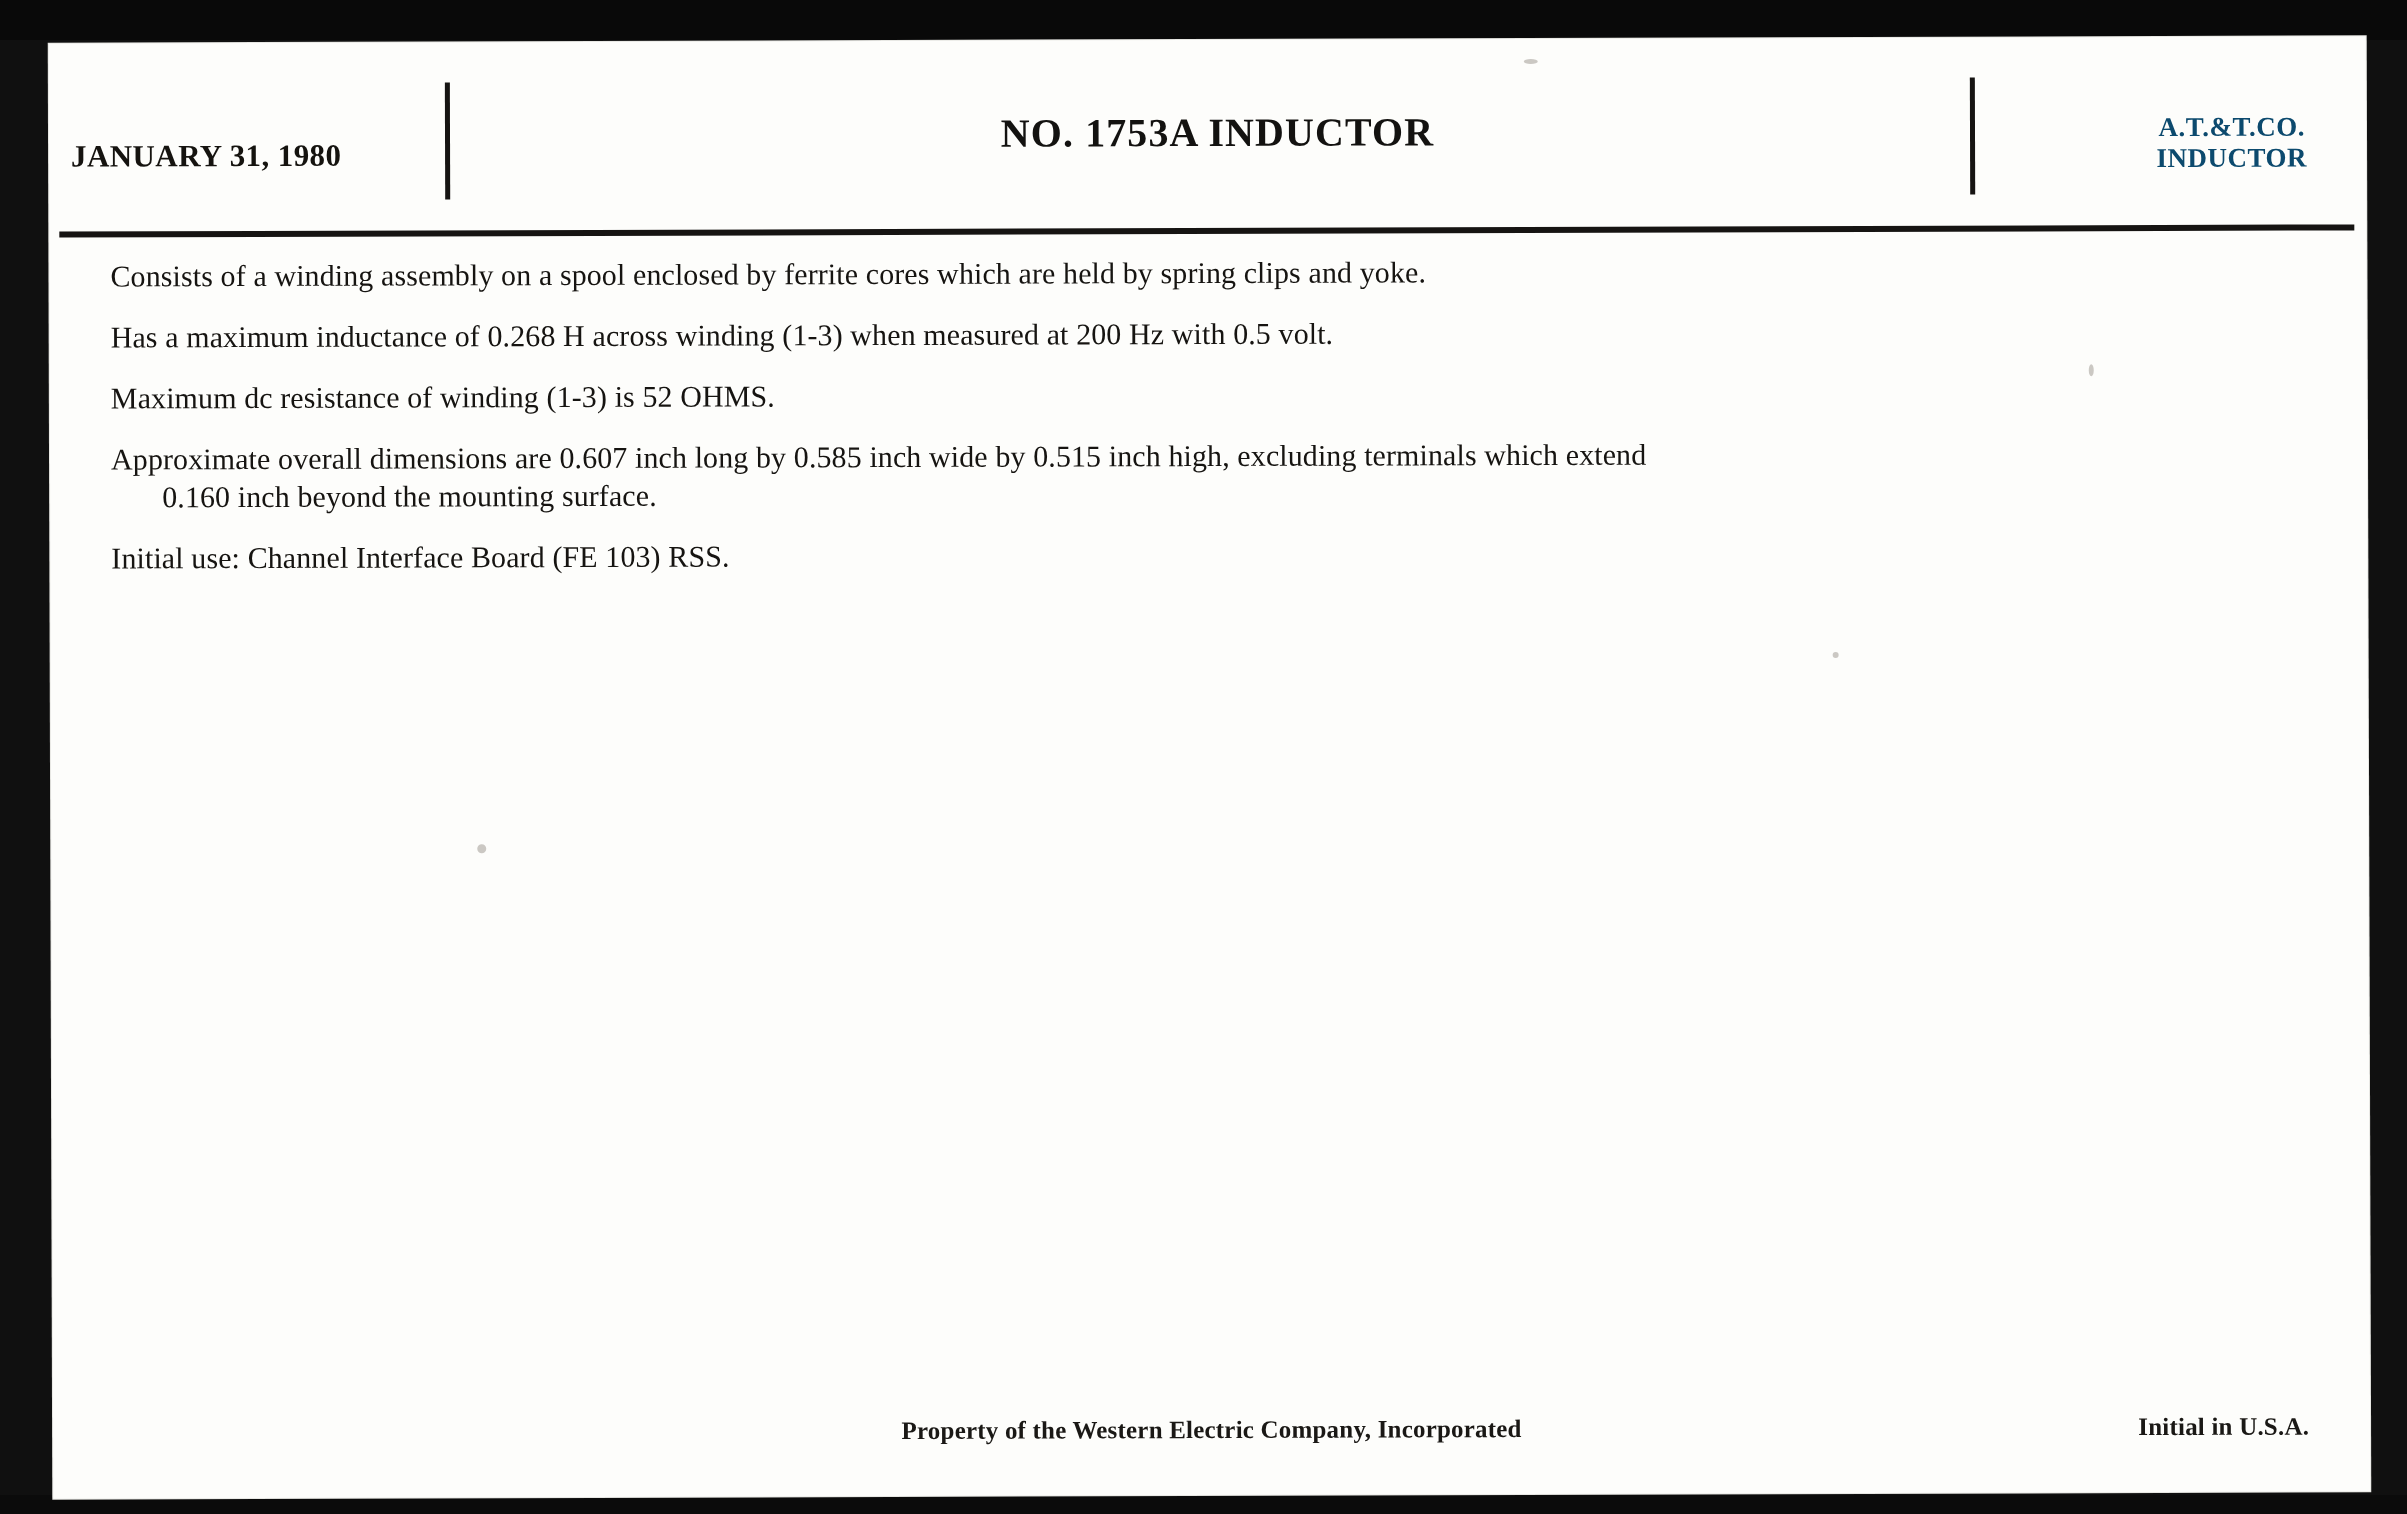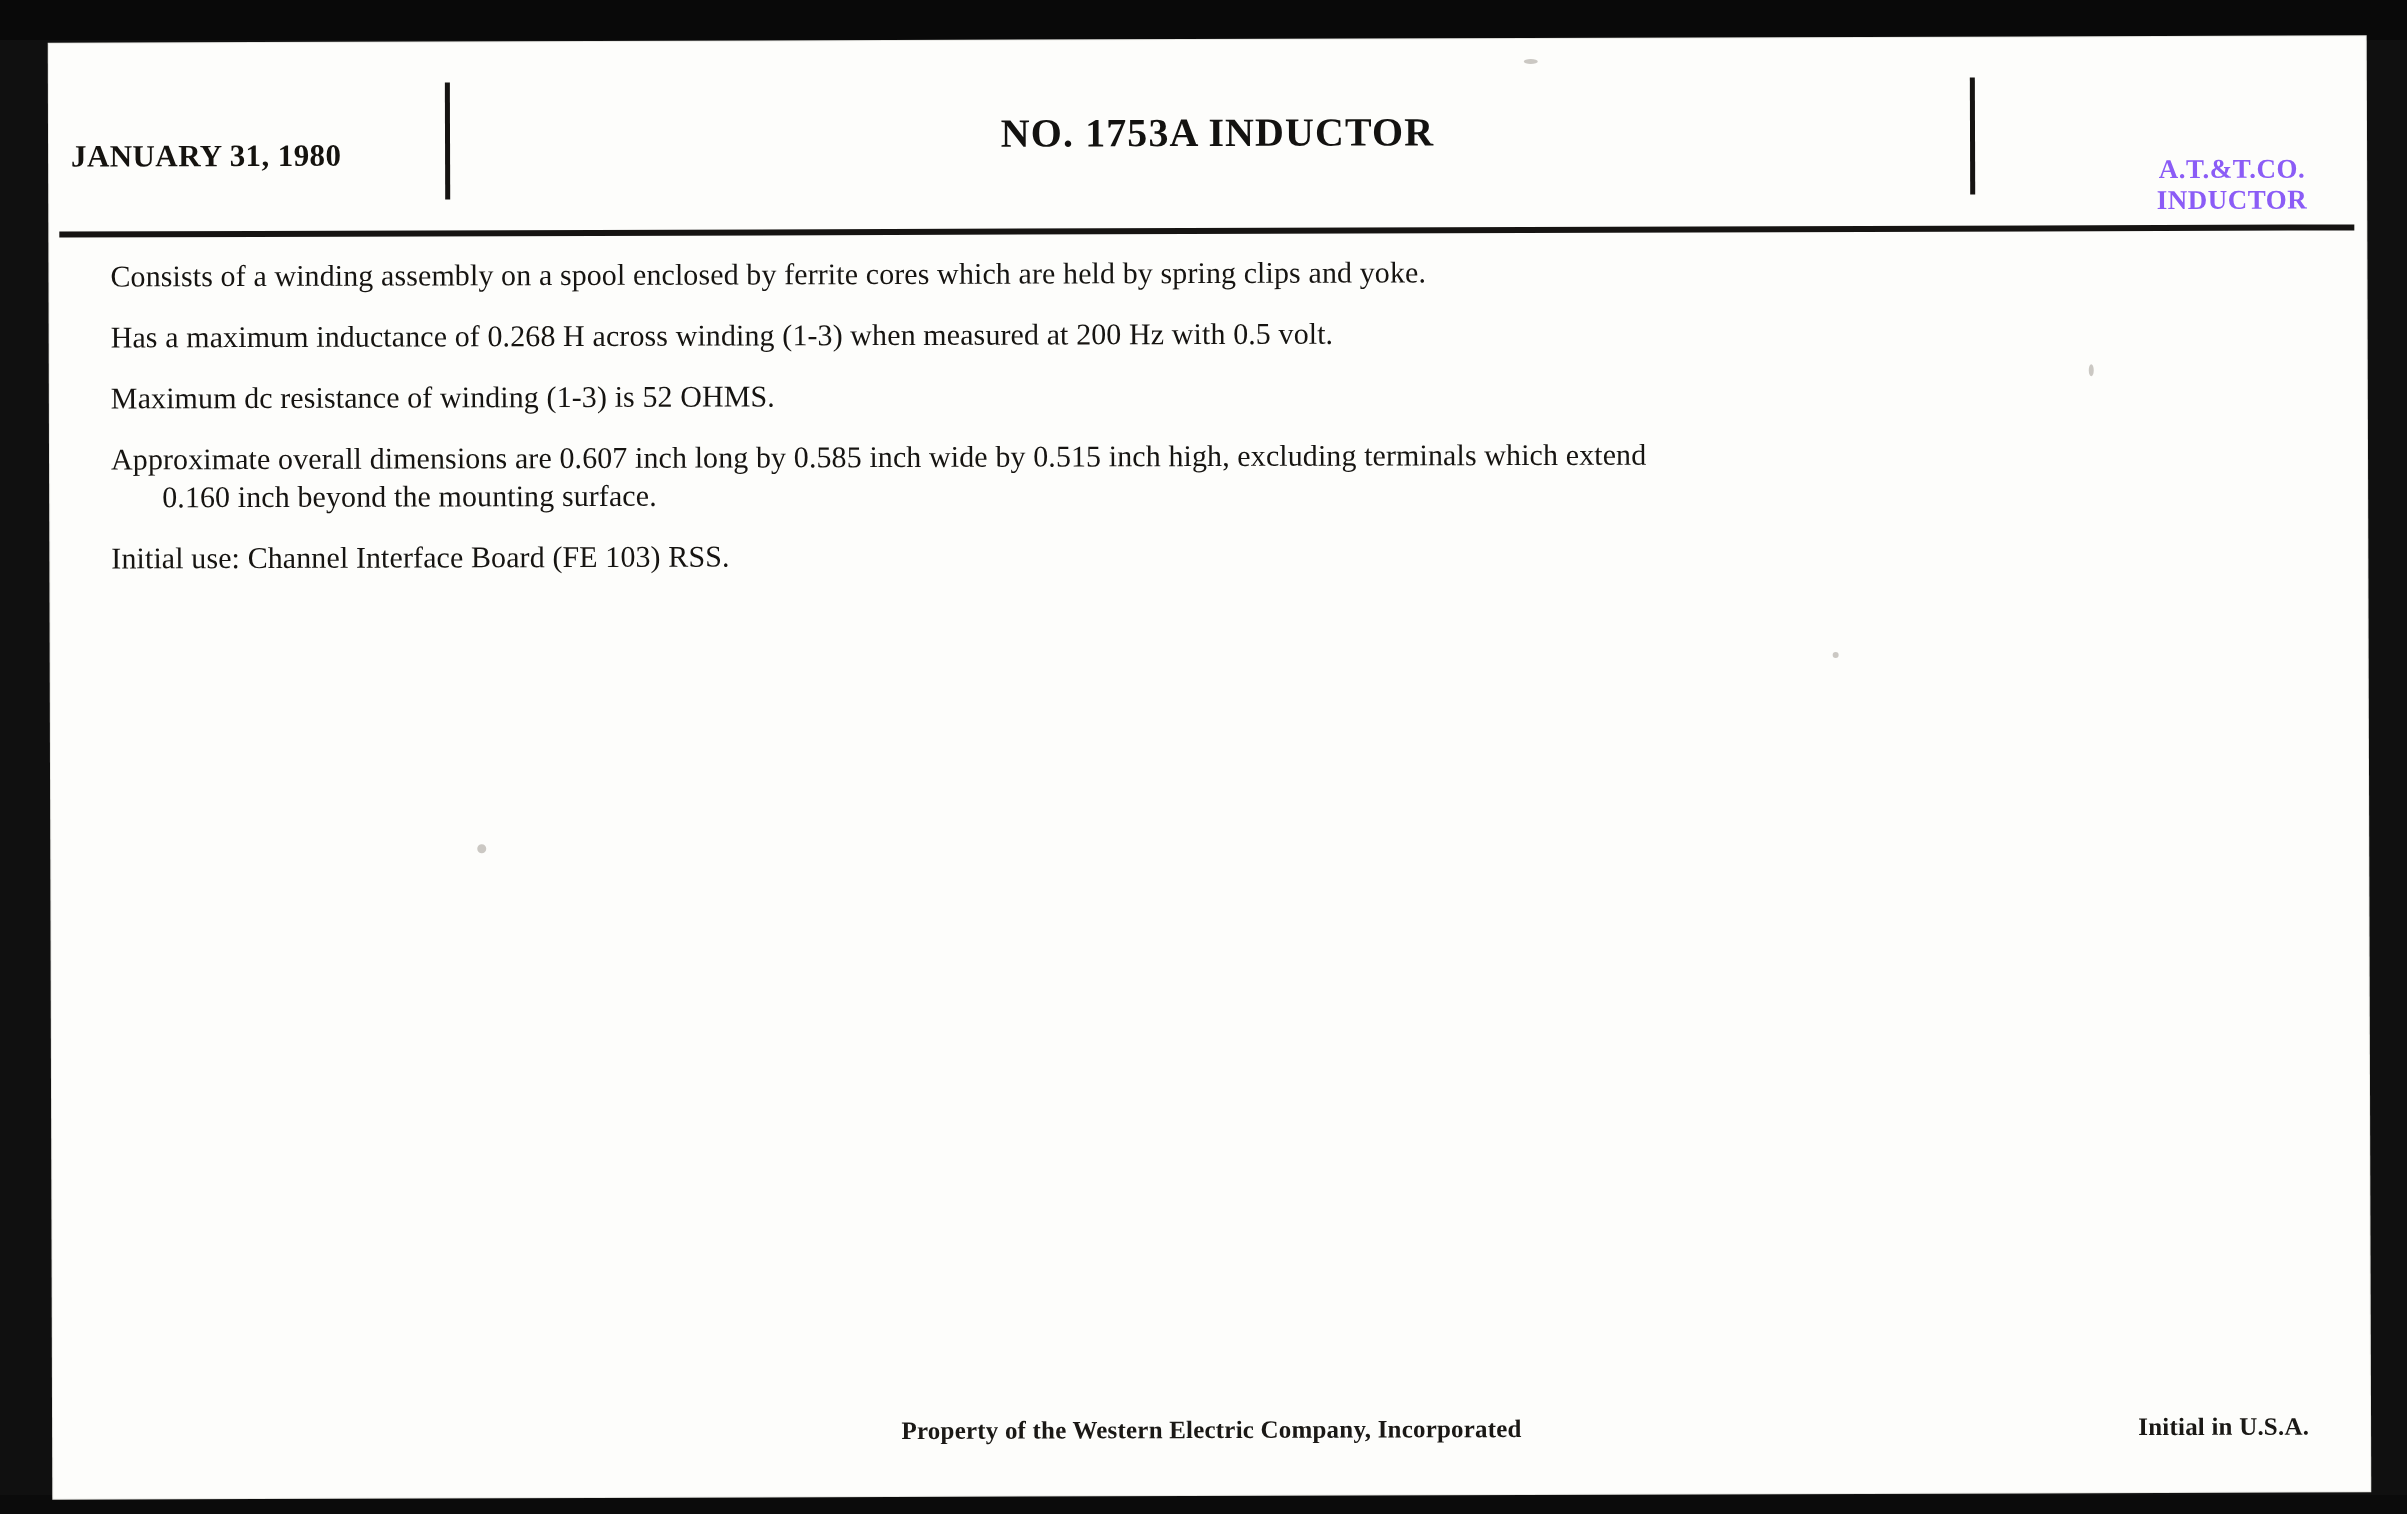--- a/index.html
+++ b/index.html
@@ -63,23 +63,22 @@
   }
   .header-org {
     position: absolute;
     right: 59px;
     top: 57px;
     text-align: center;
     font-size: 27px;
     font-weight: bold;
     line-height: 1.16;
     letter-spacing: 0.5px;
-    color: #8b5cf6;
+    color: #0c4a6e;
     white-space: nowrap;
-    margin-top: 42px;
   }
   .rule-vert {
     position: absolute;
     width: 5px;
     background: #161412;
     top: 22px;
     height: 117px;
   }
   .rule-vert.left  { left: 396px; }
   .rule-vert.right { left: 1921px; }

